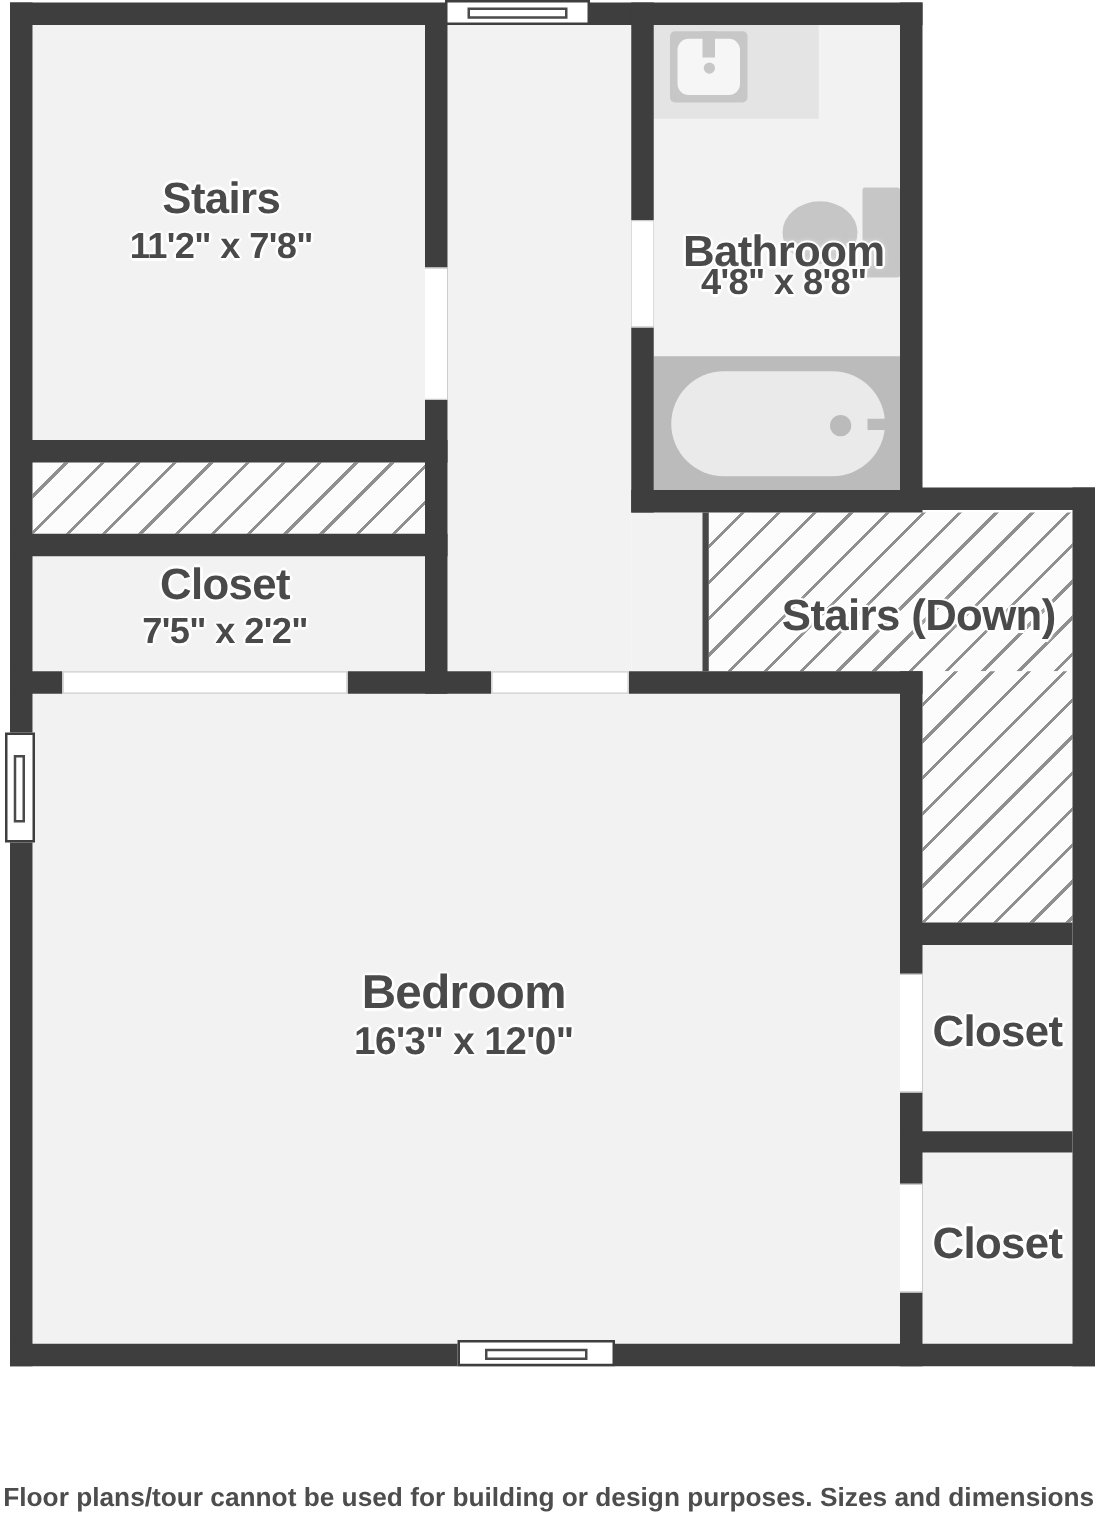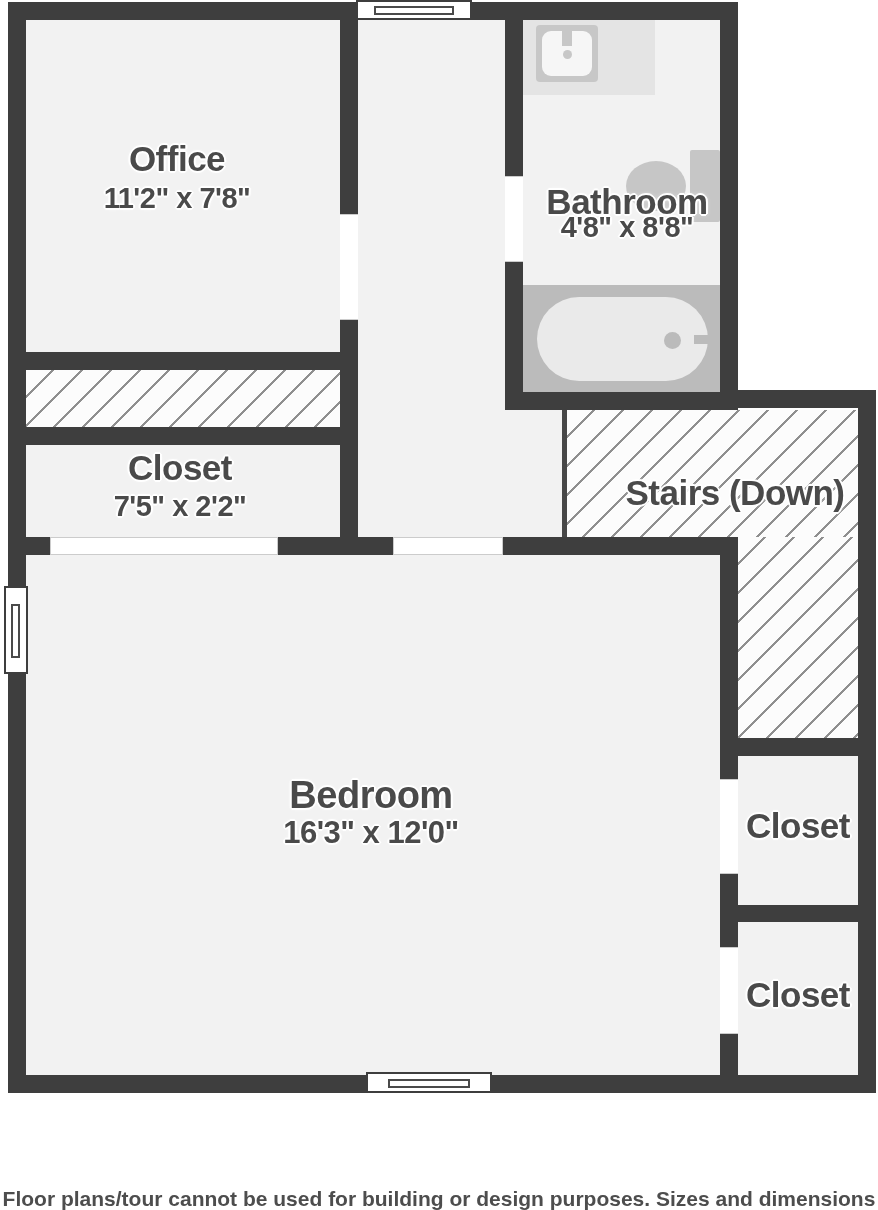--- a/index.html
+++ b/index.html
@@ -87,21 +87,21 @@
   <div class="window" style="left:356px;top:0px;width:116px;height:20px;">
     <div class="window-inner" style="left:16px;top:4px;width:80px;height:9px;"></div>
   </div>
   <div class="window" style="left:4px;top:586px;width:24px;height:88px;">
     <div class="window-inner" style="left:5px;top:16px;width:9px;height:54px;"></div>
   </div>
   <div class="window" style="left:366px;top:1072px;width:126px;height:21px;">
     <div class="window-inner" style="left:20px;top:5px;width:82px;height:9px;"></div>
   </div>
 
-  <div class="lbl name" style="left:177px;top:159px;">Office</div>
+  <div class="lbl name" style="left:177px;top:159px;">Stairs</div>
   <div class="lbl dims" style="left:177px;top:198px;">11'2" x 7'8"</div>
 
   <div class="lbl name" style="left:627px;top:202px;">Bathroom</div>
   <div class="lbl dims" style="left:627px;top:227px;">4'8" x 8'8"</div>
 
   <div class="lbl name" style="left:180px;top:468px;">Closet</div>
   <div class="lbl dims" style="left:180px;top:506px;">7'5" x 2'2"</div>
 
   <div class="lbl name" style="left:735px;top:493px;">Stairs (Down)</div>
 

